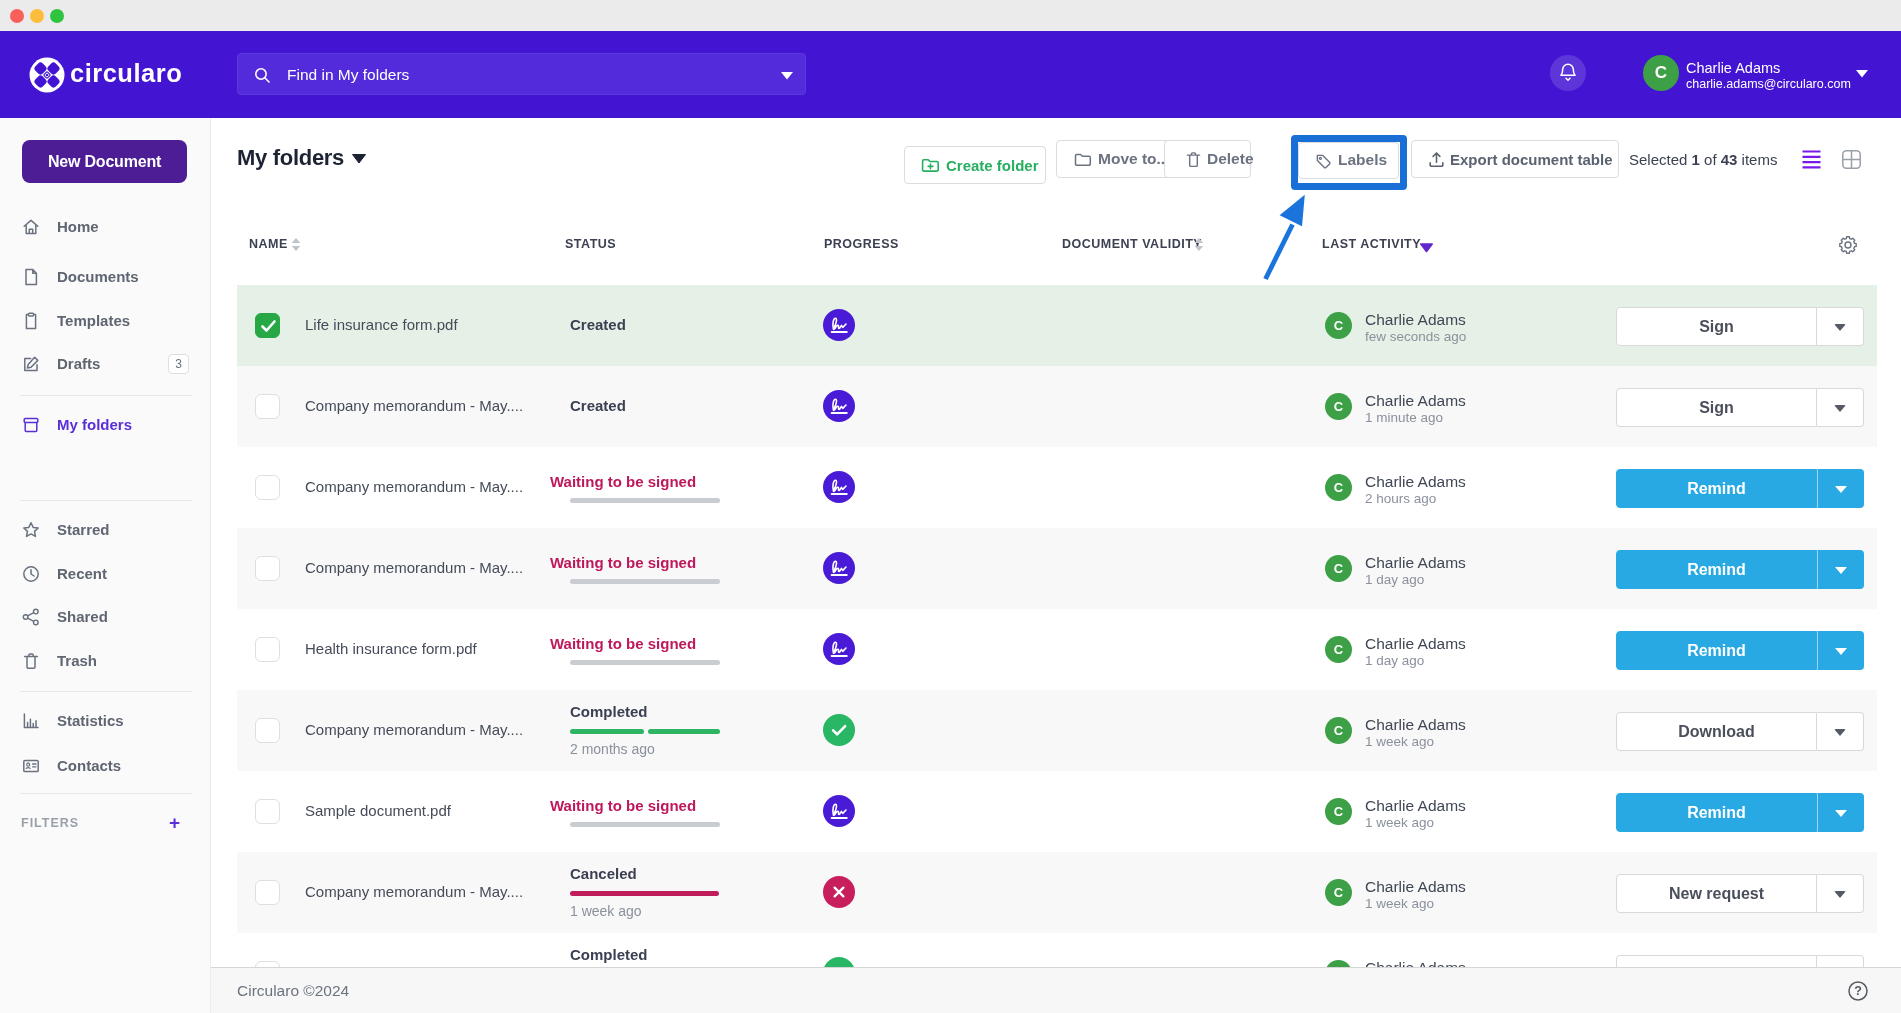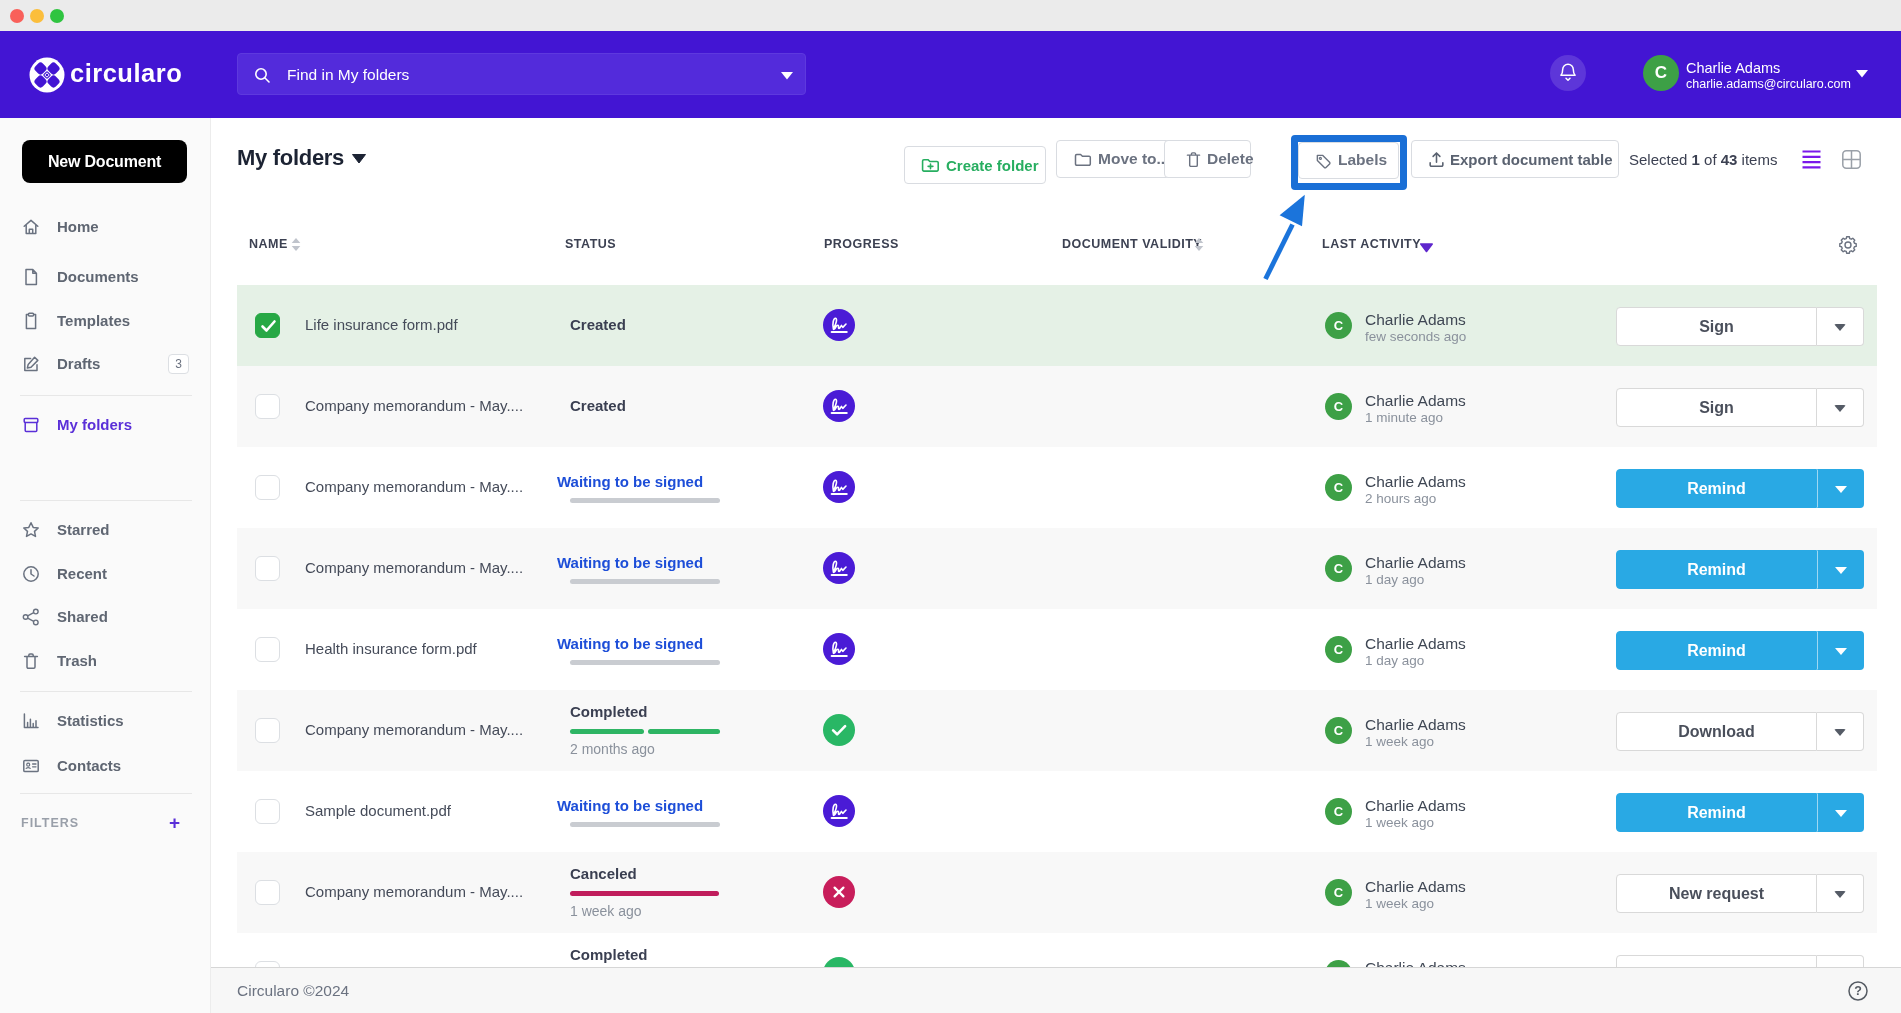--- a/index.html
+++ b/index.html
@@ -12,21 +12,21 @@
   .appbar { position:absolute; left:0; top:31px; width:1901px; height:87px; background:#4315d3; }
   .search { position:absolute; left:237px; top:22px; width:569px; height:42px; background:#532bdb; border:1px solid #5e39de; border-radius:4px; }
   .search .ph { position:absolute; left:49px; top:12px; font-size:15.5px; color:#ffffff; }
   .logo-text { position:absolute; left:70px; top:28px; color:#fff; font-size:25.5px; font-weight:bold; letter-spacing:0.5px; }
   .hdr-name { position:absolute; left:1686px; top:29px; color:#fff; font-size:14.5px; }
   .hdr-mail { position:absolute; left:1686px; top:46px; color:#fff; font-size:12.5px; }
   .bell-wrap { position:absolute; left:1550px; top:24px; width:36px; height:36px; border-radius:50%; background:rgba(255,255,255,0.14); }
   .avatar-hdr { position:absolute; left:1643px; top:24px; width:36px; height:36px; border-radius:50%; background:#3da046; color:#fff; font-size:17px; font-weight:bold; text-align:center; line-height:36px; }
   
   .sidebar { position:absolute; left:0; top:118px; width:211px; height:895px; background:#fafafa; border-right:1px solid #ececec; }
-  .newdoc { position:absolute; left:22px; top:22px; width:165px; height:43px; background:#000000; border-radius:8px; color:#fff; font-size:16px; font-weight:bold; text-align:center; line-height:43px; letter-spacing:-0.2px; }
+  .newdoc { position:absolute; left:22px; top:22px; width:165px; height:43px; background:#4c1d95; border-radius:8px; color:#fff; font-size:16px; font-weight:bold; text-align:center; line-height:43px; letter-spacing:-0.2px; }
   .nav-item { position:absolute; left:0; width:211px; height:44px; }
   .nav-item .ico { position:absolute; left:21px; top:12px; width:20px; height:20px; }
   .nav-item .lbl { position:absolute; left:57px; top:13px; font-size:15px; font-weight:600; color:#5f6672; }
   .nav-item.active .lbl { color:#5a2fd8; }
   .badge { position:absolute; left:168px; top:12px; width:21px; height:20px; border:1px solid #dcdfe3; border-radius:4px; background:#fff; color:#6b7280; font-size:12px; text-align:center; line-height:19px; }
   .sep { position:absolute; left:20px; width:172px; height:1px; background:#e7e7e7; }
   .filters-lbl { position:absolute; left:21px; font-size:12.5px; font-weight:bold; color:#999fa9; letter-spacing:1px; }
   .filters-plus { position:absolute; left:169px; font-size:19px; color:#5a2fd8; font-weight:bold; }
   .title { position:absolute; left:237px; top:145px; font-size:22px; font-weight:bold; color:#1c2333; letter-spacing:-0.3px; }
   .tbtn { position:absolute; top:140px; height:38px; background:#fff; border:1px solid #d9dce1; border-radius:4px; font-size:15.5px; font-weight:600; color:#6b7280; }
@@ -35,21 +35,21 @@
   
   .thead { position:absolute; top:237px; font-size:12.5px; font-weight:600; color:#3c4152; letter-spacing:0.5px; }
   
   .row { position:absolute; left:237px; width:1640px; height:81px; }
   .row.gray { background:#f8f8f8; }
   .row.sel { background:#e5f1e6; }
   .cb { position:absolute; left:18px; top:28px; width:25px; height:25px; background:#fff; border:1.5px solid #dcdfe3; border-radius:6px; }
   .cb.on { background:#27a845; border-color:#27a845; }
   .dname { position:absolute; left:68px; top:31px; font-size:15px; color:#454b59; }
   .stat0 { position:absolute; left:333px; top:31px; font-size:15px; font-weight:600; color:#3a3f51; }
-  .statw { position:absolute; left:320px; top:26px; font-size:15px; font-weight:600; color:#1d4ed8; }
+  .statw { position:absolute; left:313px; top:26px; font-size:15px; font-weight:600; color:#be185d; }
   .statc { position:absolute; left:333px; top:13px; font-size:15px; font-weight:600; color:#3a3f51; }
   .bar { position:absolute; left:333px; width:150px; height:5px; border-radius:3px; background:#c9ccd1; }
   .btime { position:absolute; left:333px; font-size:14px; color:#8a919c; }
   .pic { position:absolute; left:585.5px; top:24.5px; width:32px; height:32px; border-radius:50%; }
   .pic.purple { background:#4a1bd6; }
   .pic.green { background:#29b765; }
   .pic.red { background:#c81e5b; }
   .av { position:absolute; left:1088px; top:27px; width:27px; height:27px; border-radius:50%; background:#3da046; color:#fff; font-size:13px; font-weight:bold; text-align:center; line-height:27px; }
   .cname { position:absolute; left:1128px; top:26px; font-size:15.5px; color:#3f4754; }
   .ctime { position:absolute; left:1128px; top:44px; font-size:13.5px; color:#8a919c; }

